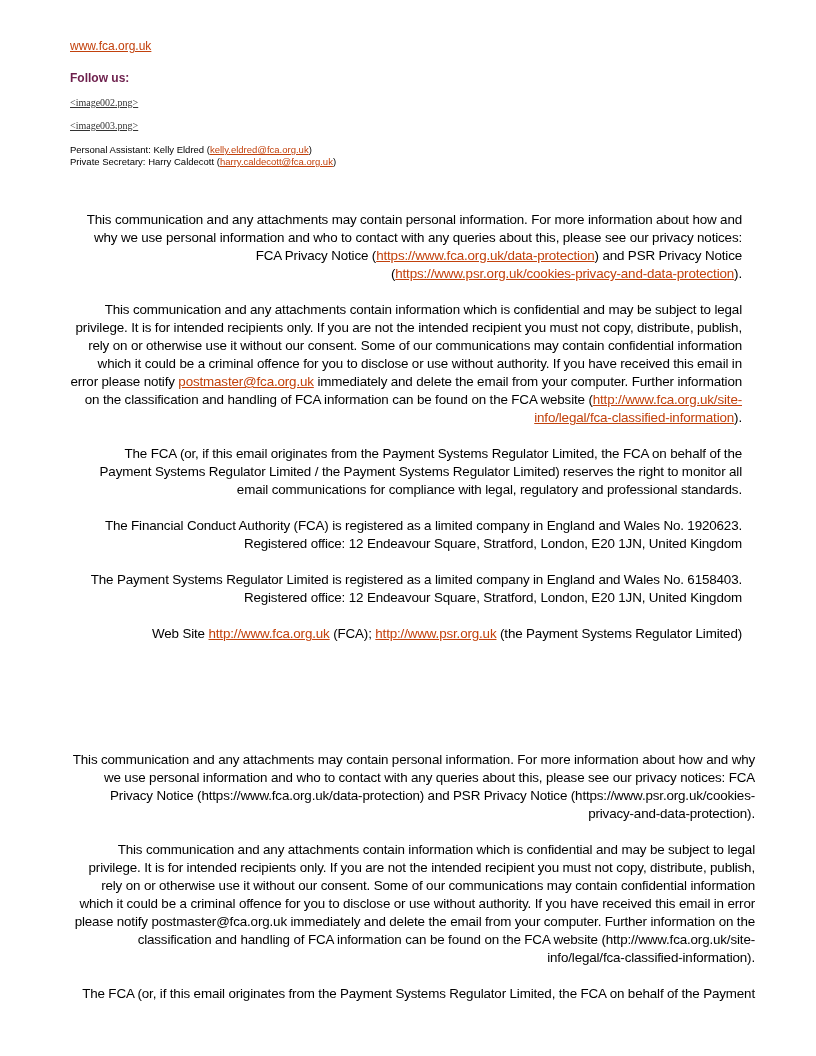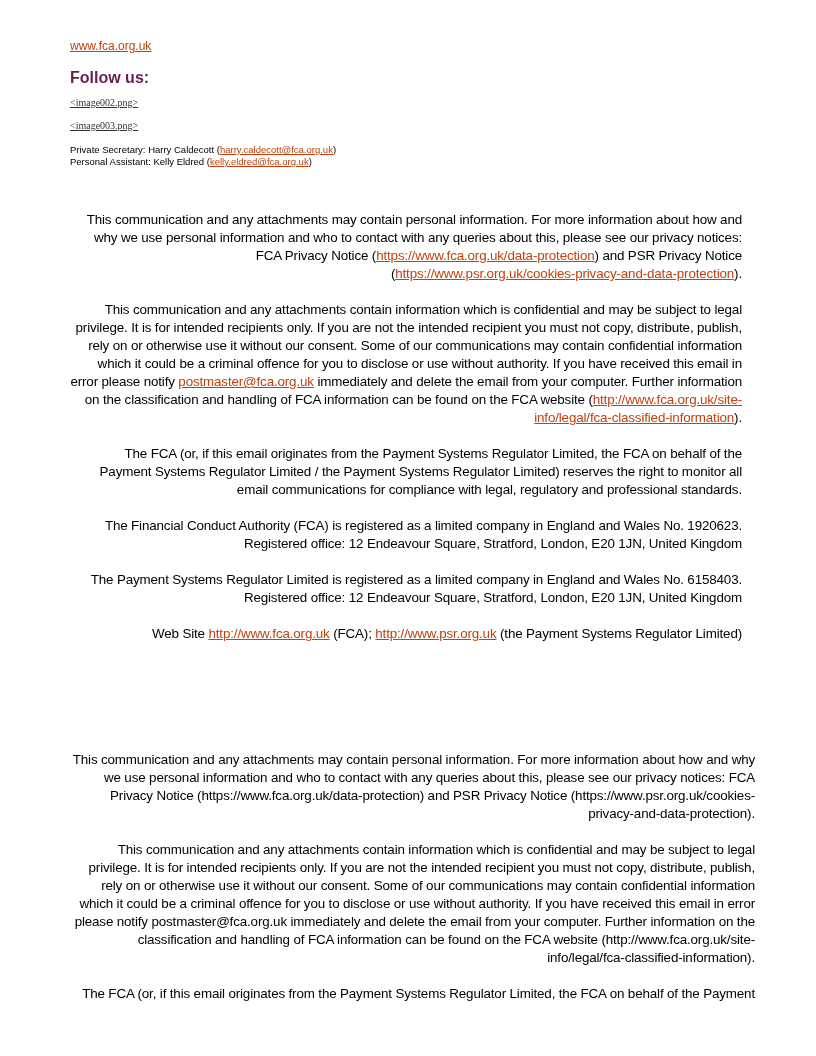--- a/index.html
+++ b/index.html
@@ -26,21 +26,21 @@
       width: 700px;
     }
     .site-link {
       font-size: 12px;
       line-height: 16px;
       display: inline-block;
     }
     .follow {
       color: #6d1f4c;
       font-weight: bold;
-      font-size: 16px;
+      font-size: 12px;
       line-height: 16px;
       margin-top: 16px;
     }
     .img-ph {
       font-family: Liberation Serif, serif;
       font-size: 10px;
       line-height: 13px;
       color: #333;
       margin-top: 10px;
     }
@@ -79,22 +79,22 @@
 <div class="sig">
   <a class="site-link">www.fca.org.uk</a>
   <div class="follow">Follow us:</div>
   <div class="img-ph">
     <a>&lt;image002.png&gt;</a>
   </div>
   <div class="img-ph">
     <a>&lt;image003.png&gt;</a>
   </div>
   <div class="staff">
+    <div><span>Personal Assistant: Kelly Eldred (</span><a>kelly.eldred@fca.org.uk</a><span>)</span></div>
     <div><span>Private Secretary: Harry Caldecott (</span><a>harry.caldecott@fca.org.uk</a><span>)</span></div>
-    <div><span>Personal Assistant: Kelly Eldred (</span><a>kelly.eldred@fca.org.uk</a><span>)</span></div>
   </div>
 </div>
 
 <div class="block1">
   <p><span>This communication and any attachments may contain personal information. For more information about how and why we use personal information and who to contact with any queries about this, please see our privacy notices: FCA Privacy Notice (</span><a>https://www.fca.org.uk/data-protection</a><span>) and PSR Privacy Notice (</span><a>https://www.psr.org.uk/cookies-privacy-and-data-protection</a><span>).</span></p>
   <p><span>This communication and any attachments contain information which is confidential and may be subject to legal privilege. It is for intended recipients only. If you are not the intended recipient you must not copy, distribute, publish, rely on or otherwise use it without our consent. Some of our communications may contain confidential information which it could be a criminal offence for you to disclose or use without authority. If you have received this email in error please notify </span><a>postmaster@fca.org.uk</a><span> immediately and delete the email from your computer. Further information on the classification and handling of FCA information can be found on the FCA website (</span><a>http://www.fca.org.uk/site-info/legal/fca-classified-information</a><span>).</span></p>
   <p>The FCA (or, if this email originates from the Payment Systems Regulator Limited, the FCA on behalf of the Payment Systems Regulator Limited / the Payment Systems Regulator Limited) reserves the right to monitor all email communications for compliance with legal, regulatory and professional standards.</p>
   <p><span>The Financial Conduct Authority (FCA) is registered as a limited company in England and Wales No. 1920623.</span><br><span>Registered office: 12 Endeavour Square, Stratford, London, E20 1JN, United Kingdom</span></p>
   <p><span>The Payment Systems Regulator Limited is registered as a limited company in England and Wales No. 6158403.</span><br><span>Registered office: 12 Endeavour Square, Stratford, London, E20 1JN, United Kingdom</span></p>
   <p><span>Web Site </span><a>http://www.fca.org.uk</a><span> (FCA); </span><a>http://www.psr.org.uk</a><span> (the Payment Systems Regulator Limited)</span></p>

